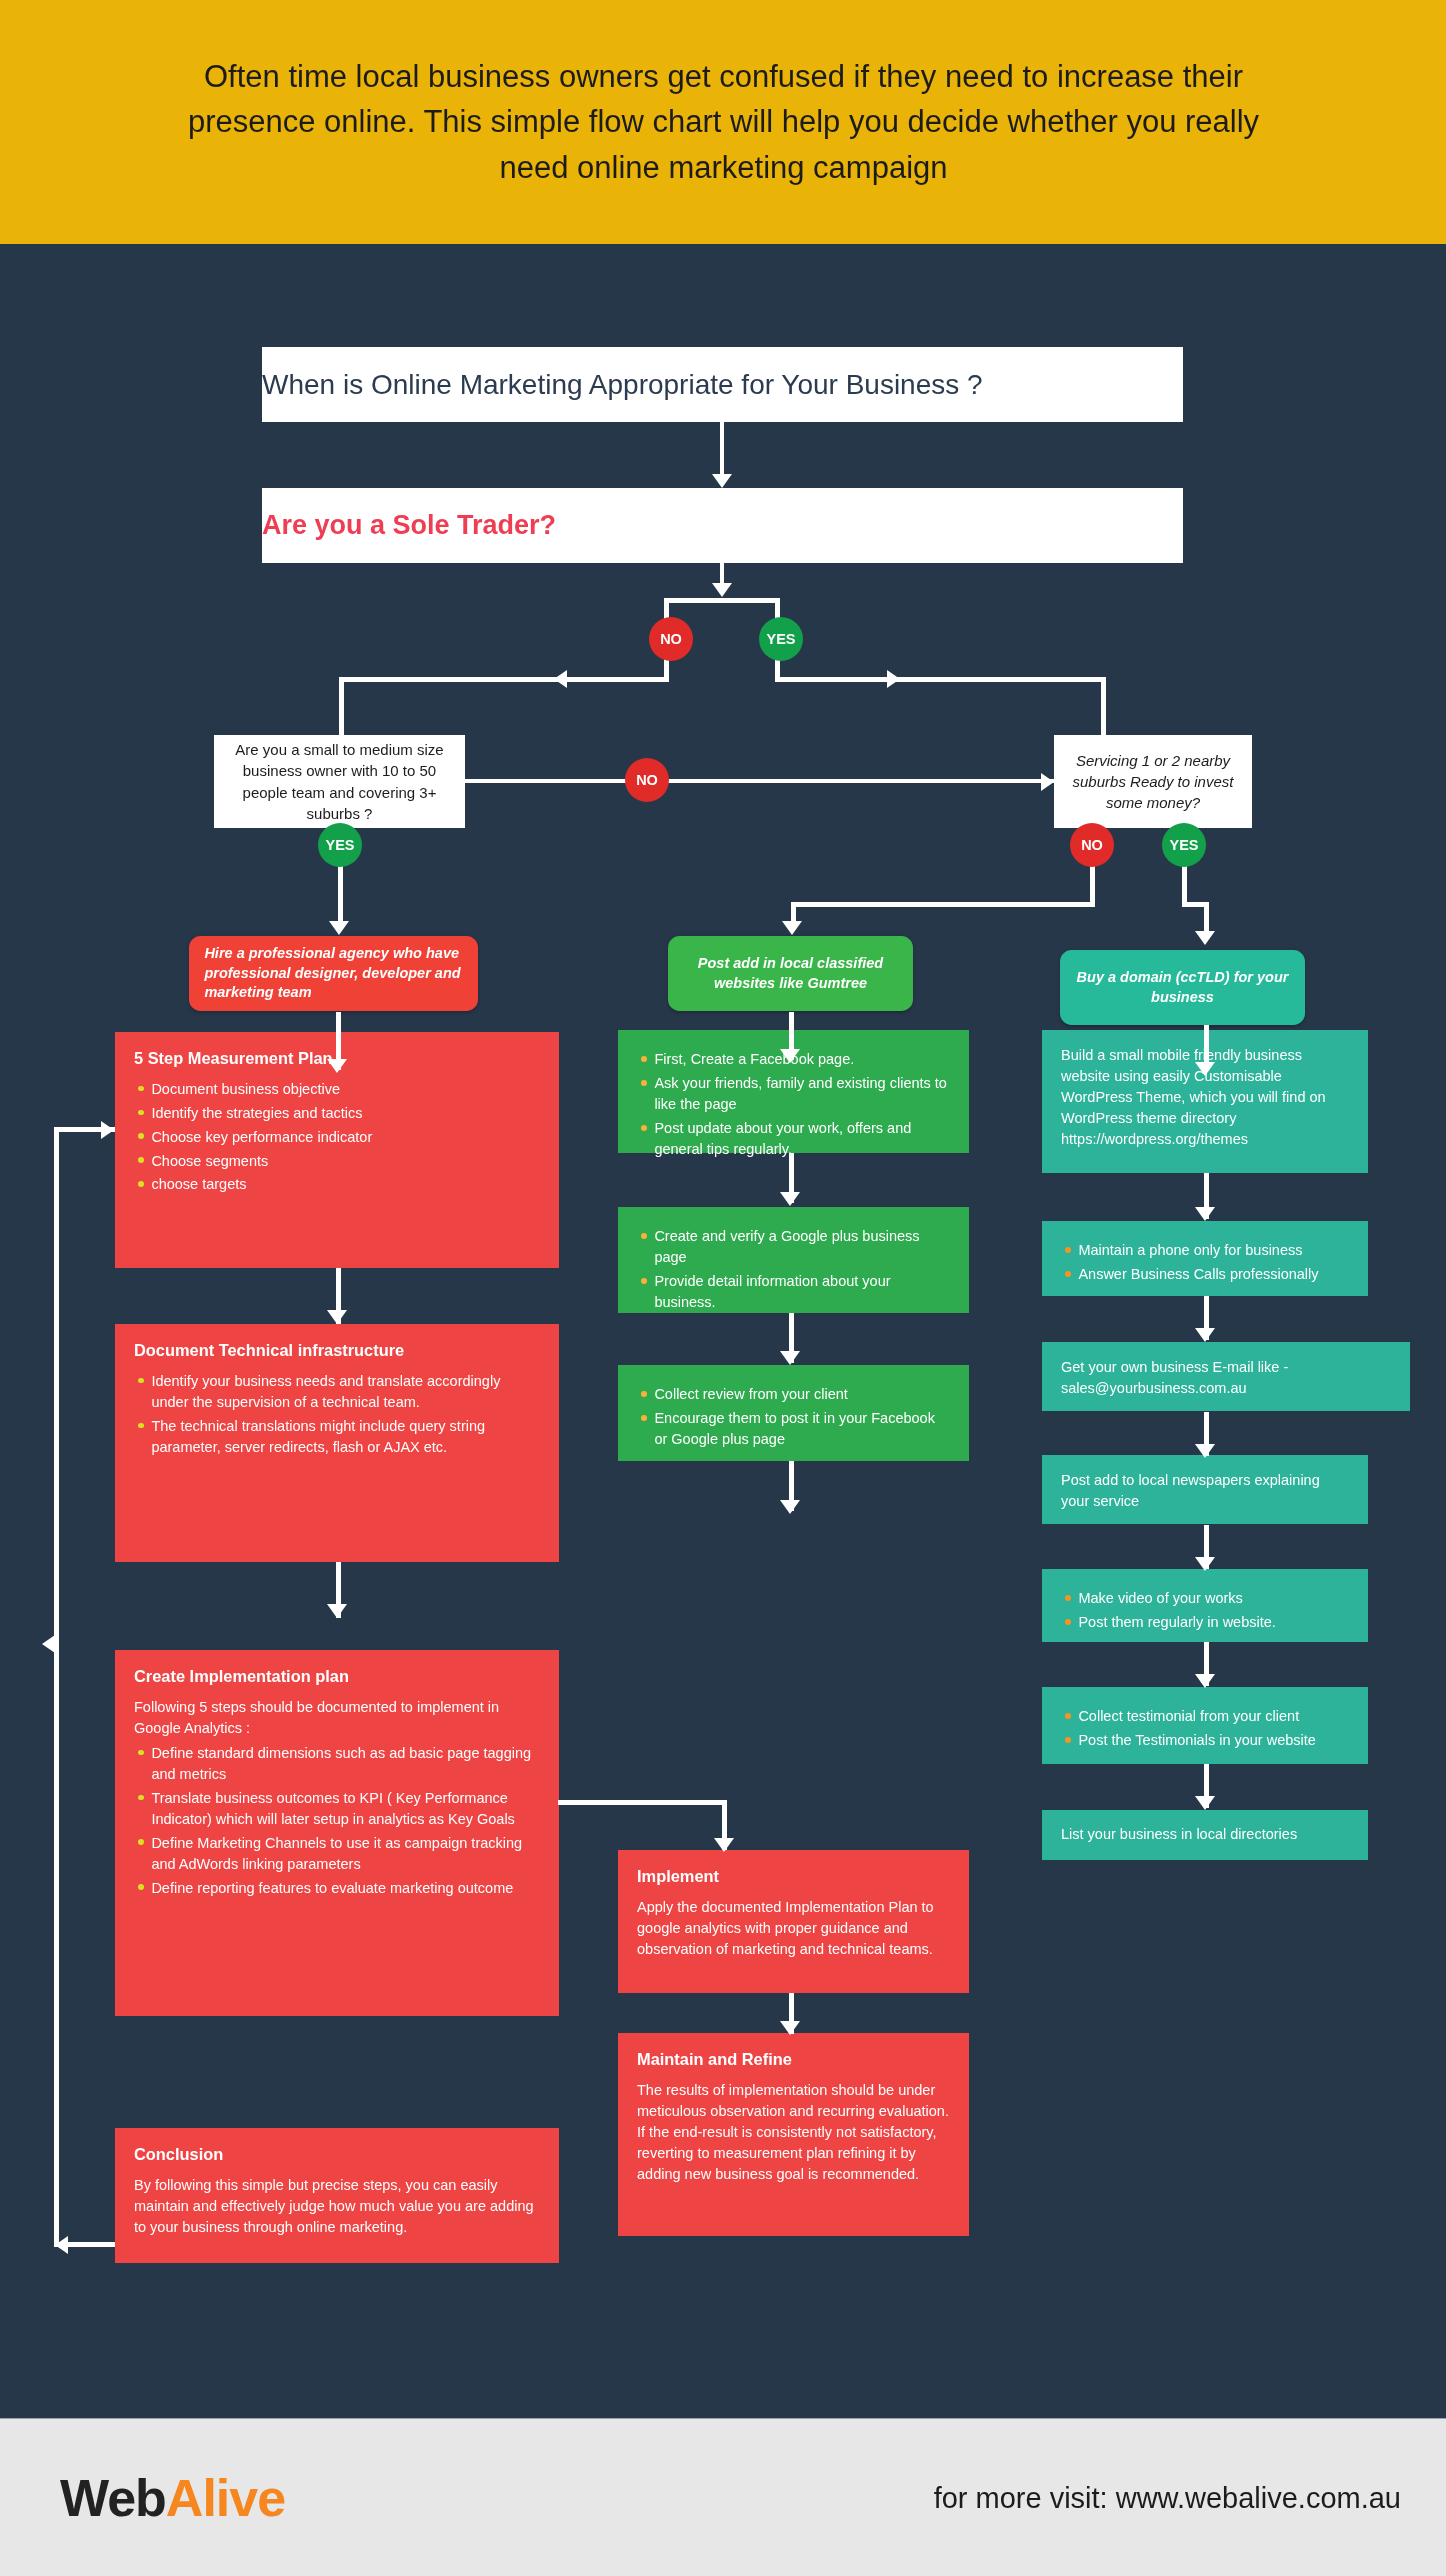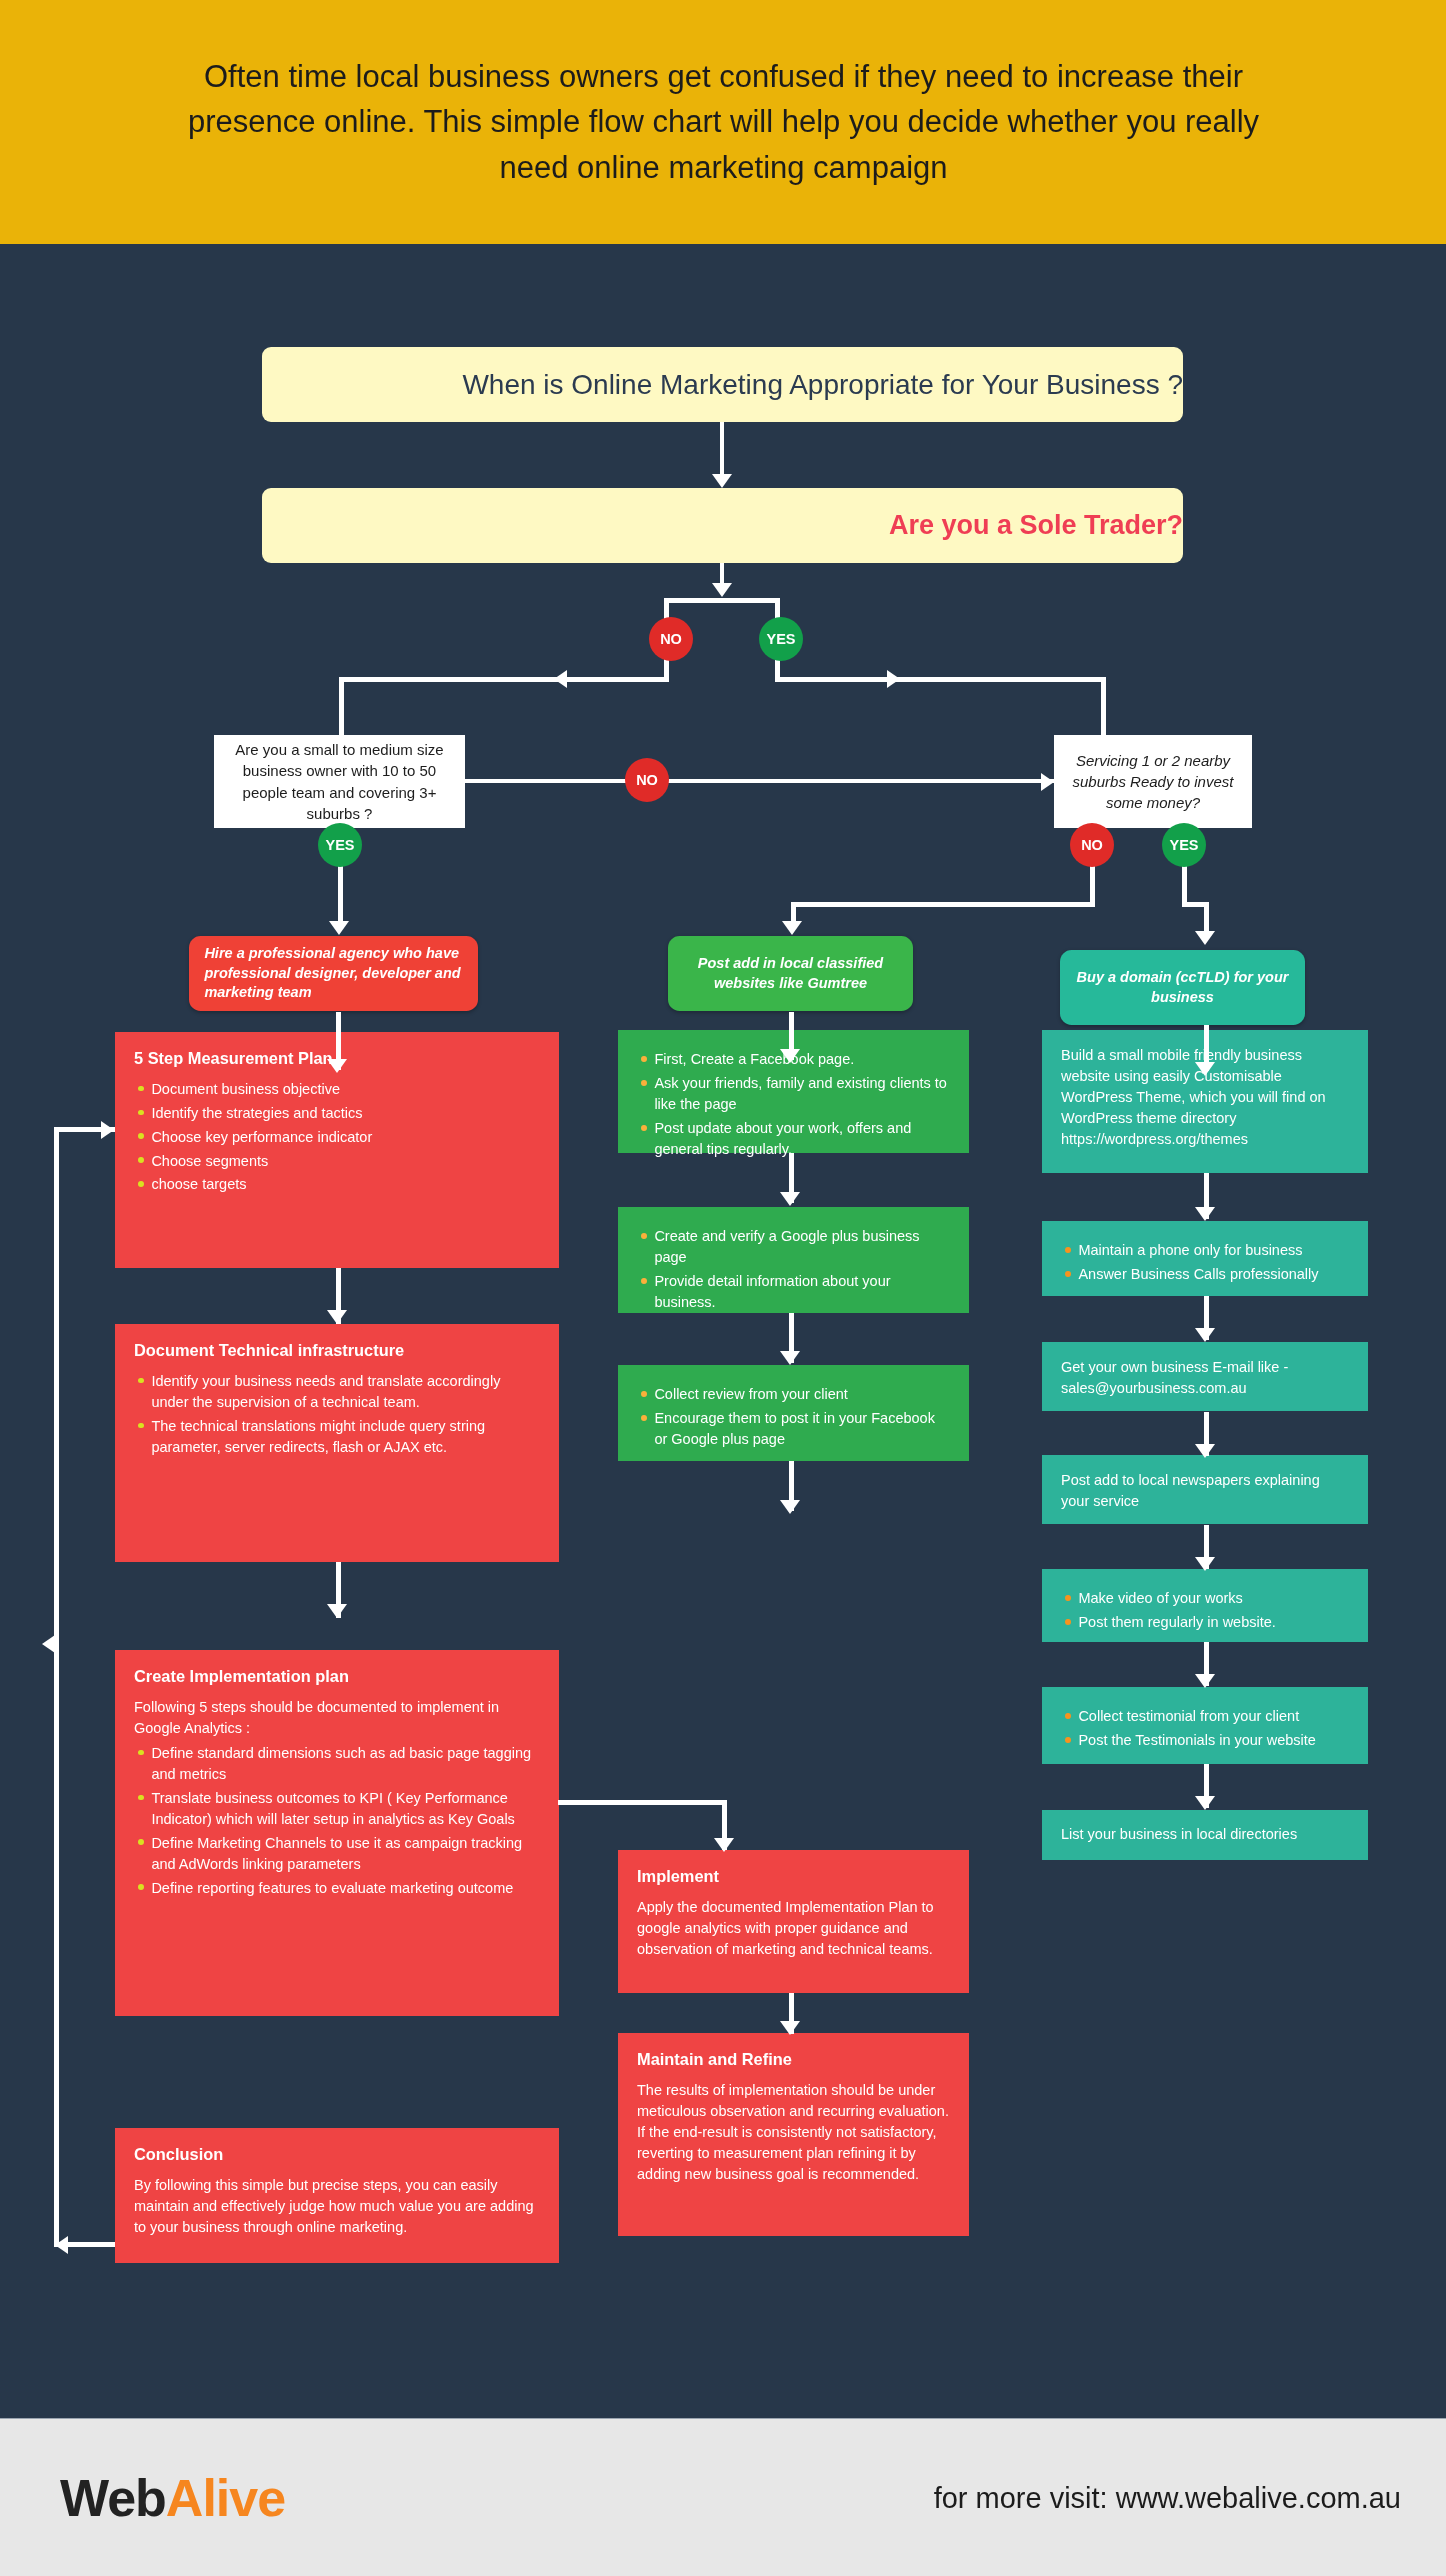--- a/index.html
+++ b/index.html
@@ -61,24 +61,23 @@
   .footer-visit{
     position:absolute; right:46px; top:50%;
     transform:translateY(-50%);
     font-size:29px; color:#1c1c1c;margin-left:48px;
   }
 
   
   .box{ position:absolute; box-sizing:border-box; }
 
   .white-box{
-    background:#fef9c3;
-    display:flex; align-items:center; justify-content:flex-end;
+    background:#ffffff;
+    display:flex; align-items:center; justify-content:flex-start;
     text-align:center;
-    border-radius:9px;
   }
   .title-box{ font-size:28px; color:#2b3b50; }
   .q-box{ font-size:27px; font-weight:700; color:#ef3e54; }
 
   .dec-box{
     background:#ffffff;
     color:#1d1d1d;
     font-size:15px;
     line-height:1.42;
     text-align:center;
@@ -396,21 +395,21 @@
     <div class="box cbox teal" style="left:1042px; top:977px; width:326px; height:75px;">
       <ul>
         <li>Maintain a phone only for business</li>
         <li>Answer Business Calls professionally</li>
       </ul>
     </div>
 
     <div class="conn vline" style="left:1204px; top:1052px; width:4.8px; height:44px;"></div>
     <div class="arrow-down" style="left:1195px; top:1084px;"></div>
 
-    <div class="box cbox teal" style="left:1042px; top:1098px; width:326px; height:69px;">
+    <div class="box cbox teal" style="left:1042px; top:1098px; width:368px; height:69px;">
       <p>Get your own business E-mail like - sales@yourbusiness.com.au</p>
     </div>
 
     <div class="conn vline" style="left:1204px; top:1168px; width:4.8px; height:44px;"></div>
     <div class="arrow-down" style="left:1195px; top:1200px;"></div>
 
     <div class="box cbox teal" style="left:1042px; top:1211px; width:326px; height:69px;">
       <p>Post add to local newspapers explaining your service</p>
     </div>
 

